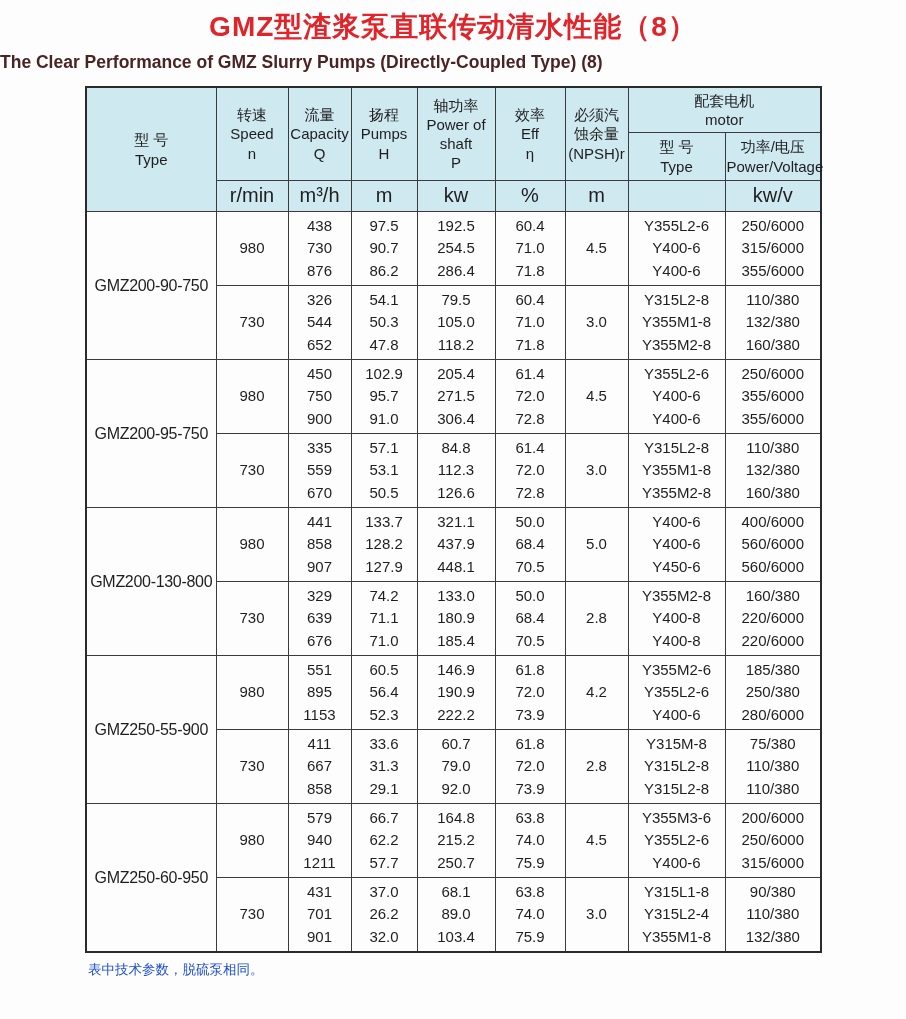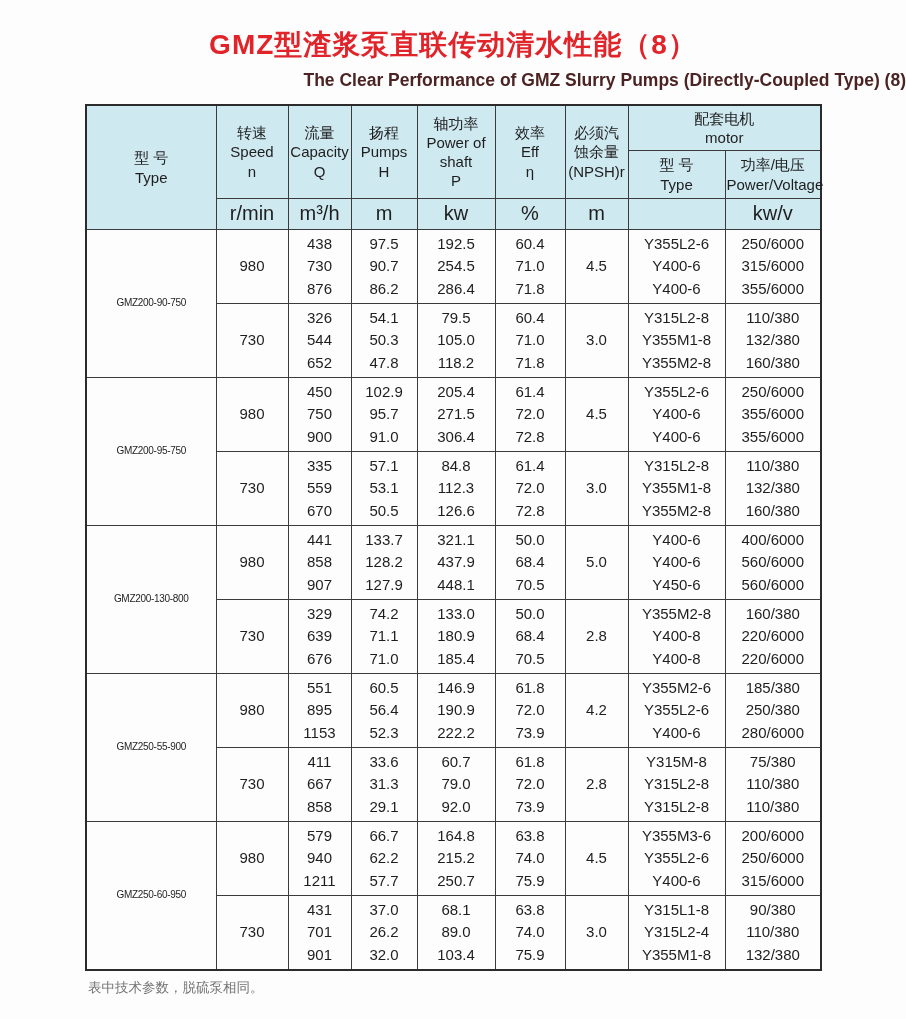--- a/index.html
+++ b/index.html
@@ -11,30 +11,30 @@
   }
   .page {
     position: relative;
     width: 906px;
     height: 1019px;
     background: #fdfdfd;
     overflow: hidden;
   }
   .title {
     margin: 0;
-    padding-top: 26px;
+    padding-top: 8px;
     text-align: center;
     font-size: 28px;
     font-weight: bold;
     letter-spacing: 1px;
     color: #e1232a;
   }
   .subtitle {
     margin: 6px 0 0 0;
-    text-align: right;
+    text-align: left;
     font-size: 17.5px;
     font-weight: bold;
     color: #4b2323;
   }
   table.spec {
     border-collapse: collapse;
     table-layout: fixed;
     margin: 13px 0 0 85px;
     width: 735px;
     border: 2px solid #2b2b2b;
@@ -61,27 +61,27 @@
   tbody td {
     background: #fdfdfd;
     font-size: 15px;
     line-height: 1.47;
     height: 73px;
   }
   td.multi, th.multi { white-space: pre-line; }
   td.c-type {
     text-align: left;
     padding-left: 2px;
-    font-size: 10px;
+    font-size: 16px;
     letter-spacing: -0.3px;
   }
   .footnote {
     margin: 8px 0 0 88px;
     font-size: 13.5px;
-    color: #737373;
+    color: #1d4ed8;
   }
 </style>
 </head>
 <body>
 
 <div class="page">
 
   <h1 class="title">GMZ型渣浆泵直联传动清水性能（8）</h1>
   <div class="subtitle">The Clear Performance of GMZ Slurry Pumps (Directly-Coupled Type) (8)</div>
 

